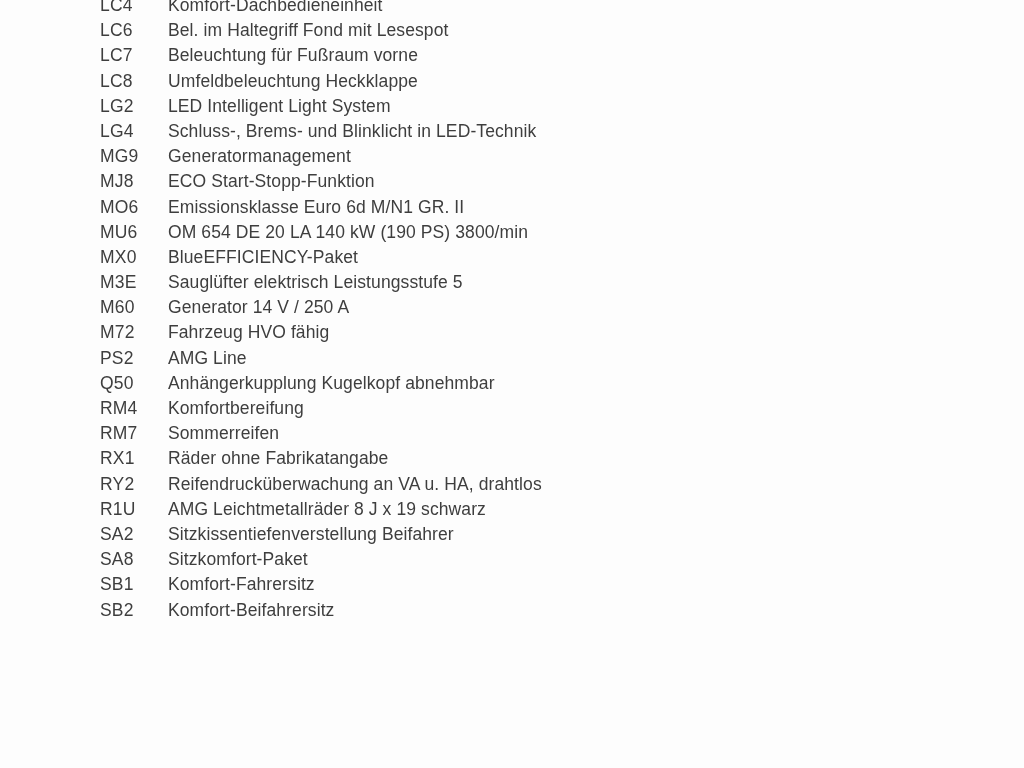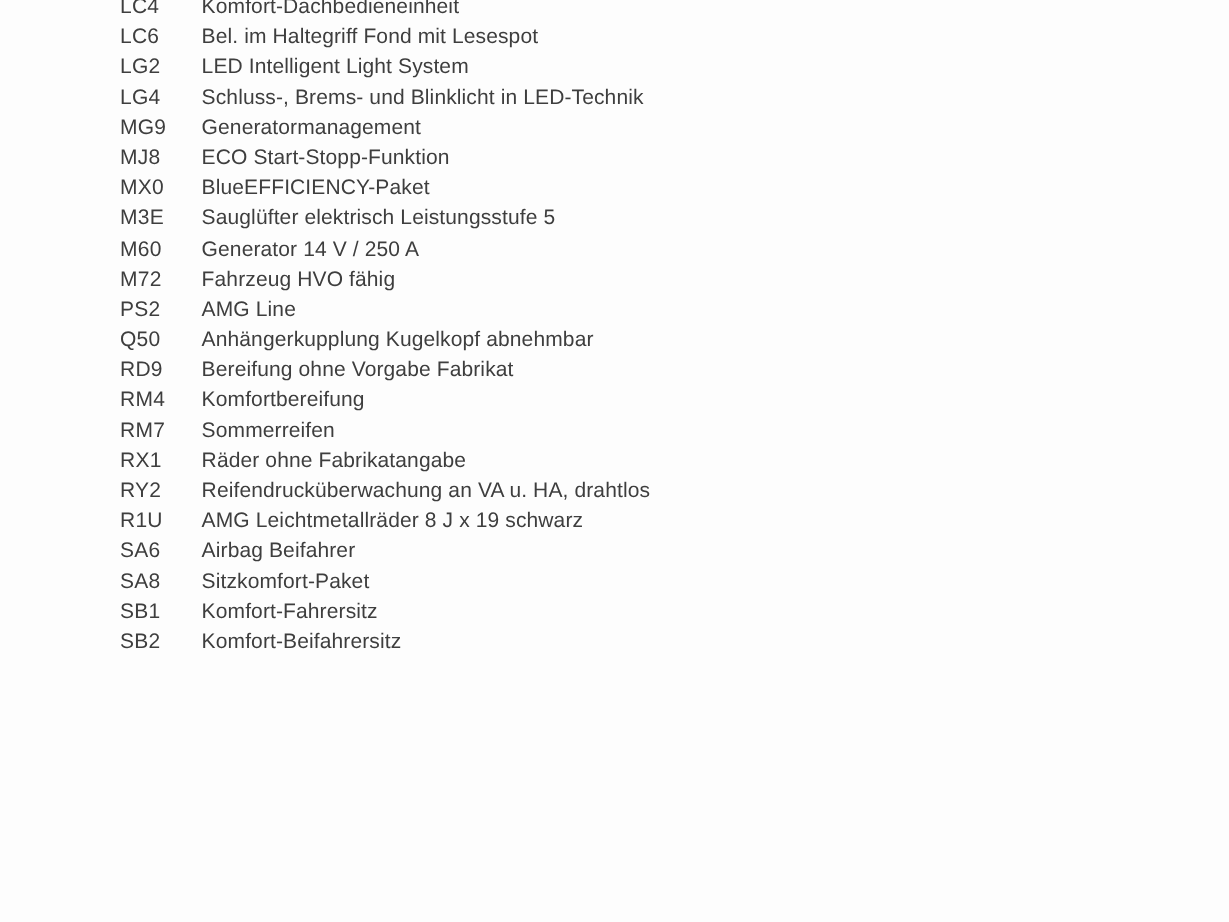--- a/index.html
+++ b/index.html
@@ -51,21 +51,29 @@
   <div class="code-row">
     <span class="option-code">LC4</span>
     <span class="option-description">Komfort-Dachbedieneinheit</span>
   </div>
 
   <div class="code-row">
     <span class="option-code">LC6</span>
     <span class="option-description">Bel. im Haltegriff Fond mit Lesespot</span>
   </div>
 
+  <div class="code-row">
+    <span class="option-code">LC7</span>
+    <span class="option-description">Beleuchtung für Fußraum vorne</span>
+  </div>
 
+  <div class="code-row">
+    <span class="option-code">LC8</span>
+    <span class="option-description">Umfeldbeleuchtung Heckklappe</span>
+  </div>
 
 
   <div class="code-row">
     <span class="option-code">LG2</span>
     <span class="option-description">LED Intelligent Light System</span>
   </div>
 
   <div class="code-row">
     <span class="option-code">LG4</span>
     <span class="option-description">Schluss-, Brems- und Blinklicht in LED-Technik</span>
@@ -74,21 +82,29 @@
   <div class="code-row">
     <span class="option-code">MG9</span>
     <span class="option-description">Generatormanagement</span>
   </div>
 
   <div class="code-row">
     <span class="option-code">MJ8</span>
     <span class="option-description">ECO Start-Stopp-Funktion</span>
   </div>
 
+  <div class="code-row">
+    <span class="option-code">MO6</span>
+    <span class="option-description">Emissionsklasse Euro 6d M/N1 GR. II</span>
+  </div>
 
+  <div class="code-row">
+    <span class="option-code">MU6</span>
+    <span class="option-description">OM 654 DE 20 LA 140 kW (190 PS) 3800/min</span>
+  </div>
 
   <div class="code-row">
     <span class="option-code">MX0</span>
     <span class="option-description">BlueEFFICIENCY-Paket</span>
   </div>
 
   <div class="code-row">
     <span class="option-code">M3E</span>
     <span class="option-description">Sauglüfter elektrisch Leistungsstufe 5</span>
   </div>
@@ -107,24 +123,20 @@
     <span class="option-code">PS2</span>
     <span class="option-description">AMG Line</span>
   </div>
 
 
   <div class="code-row">
     <span class="option-code">Q50</span>
     <span class="option-description">Anhängerkupplung Kugelkopf abnehmbar</span>
   </div>
 
-  <div class="code-row">
-    <span class="option-code">RD9</span>
-    <span class="option-description">Bereifung ohne Vorgabe Fabrikat</span>
-  </div>
 
 
   <div class="code-row">
     <span class="option-code">RM4</span>
     <span class="option-description">Komfortbereifung</span>
   </div>
 
   <div class="code-row">
     <span class="option-code">RM7</span>
     <span class="option-description">Sommerreifen</span>
@@ -139,25 +151,25 @@
     <span class="option-code">RY2</span>
     <span class="option-description">Reifendrucküberwachung an VA u. HA, drahtlos</span>
   </div>
 
   <div class="code-row">
     <span class="option-code">R1U</span>
     <span class="option-description">AMG Leichtmetallräder 8 J x 19 schwarz</span>
   </div>
 
 
+  <div class="code-row">
+    <span class="option-code">SA2</span>
+    <span class="option-description">Sitzkissentiefenverstellung Beifahrer</span>
+  </div>
 
-  <div class="code-row">
-    <span class="option-code">SA6</span>
-    <span class="option-description">Airbag Beifahrer</span>
-  </div>
 
   <div class="code-row">
     <span class="option-code">SA8</span>
     <span class="option-description">Sitzkomfort-Paket</span>
   </div>
 
   <div class="code-row">
     <span class="option-code">SB1</span>
     <span class="option-description">Komfort-Fahrersitz</span>
   </div>

